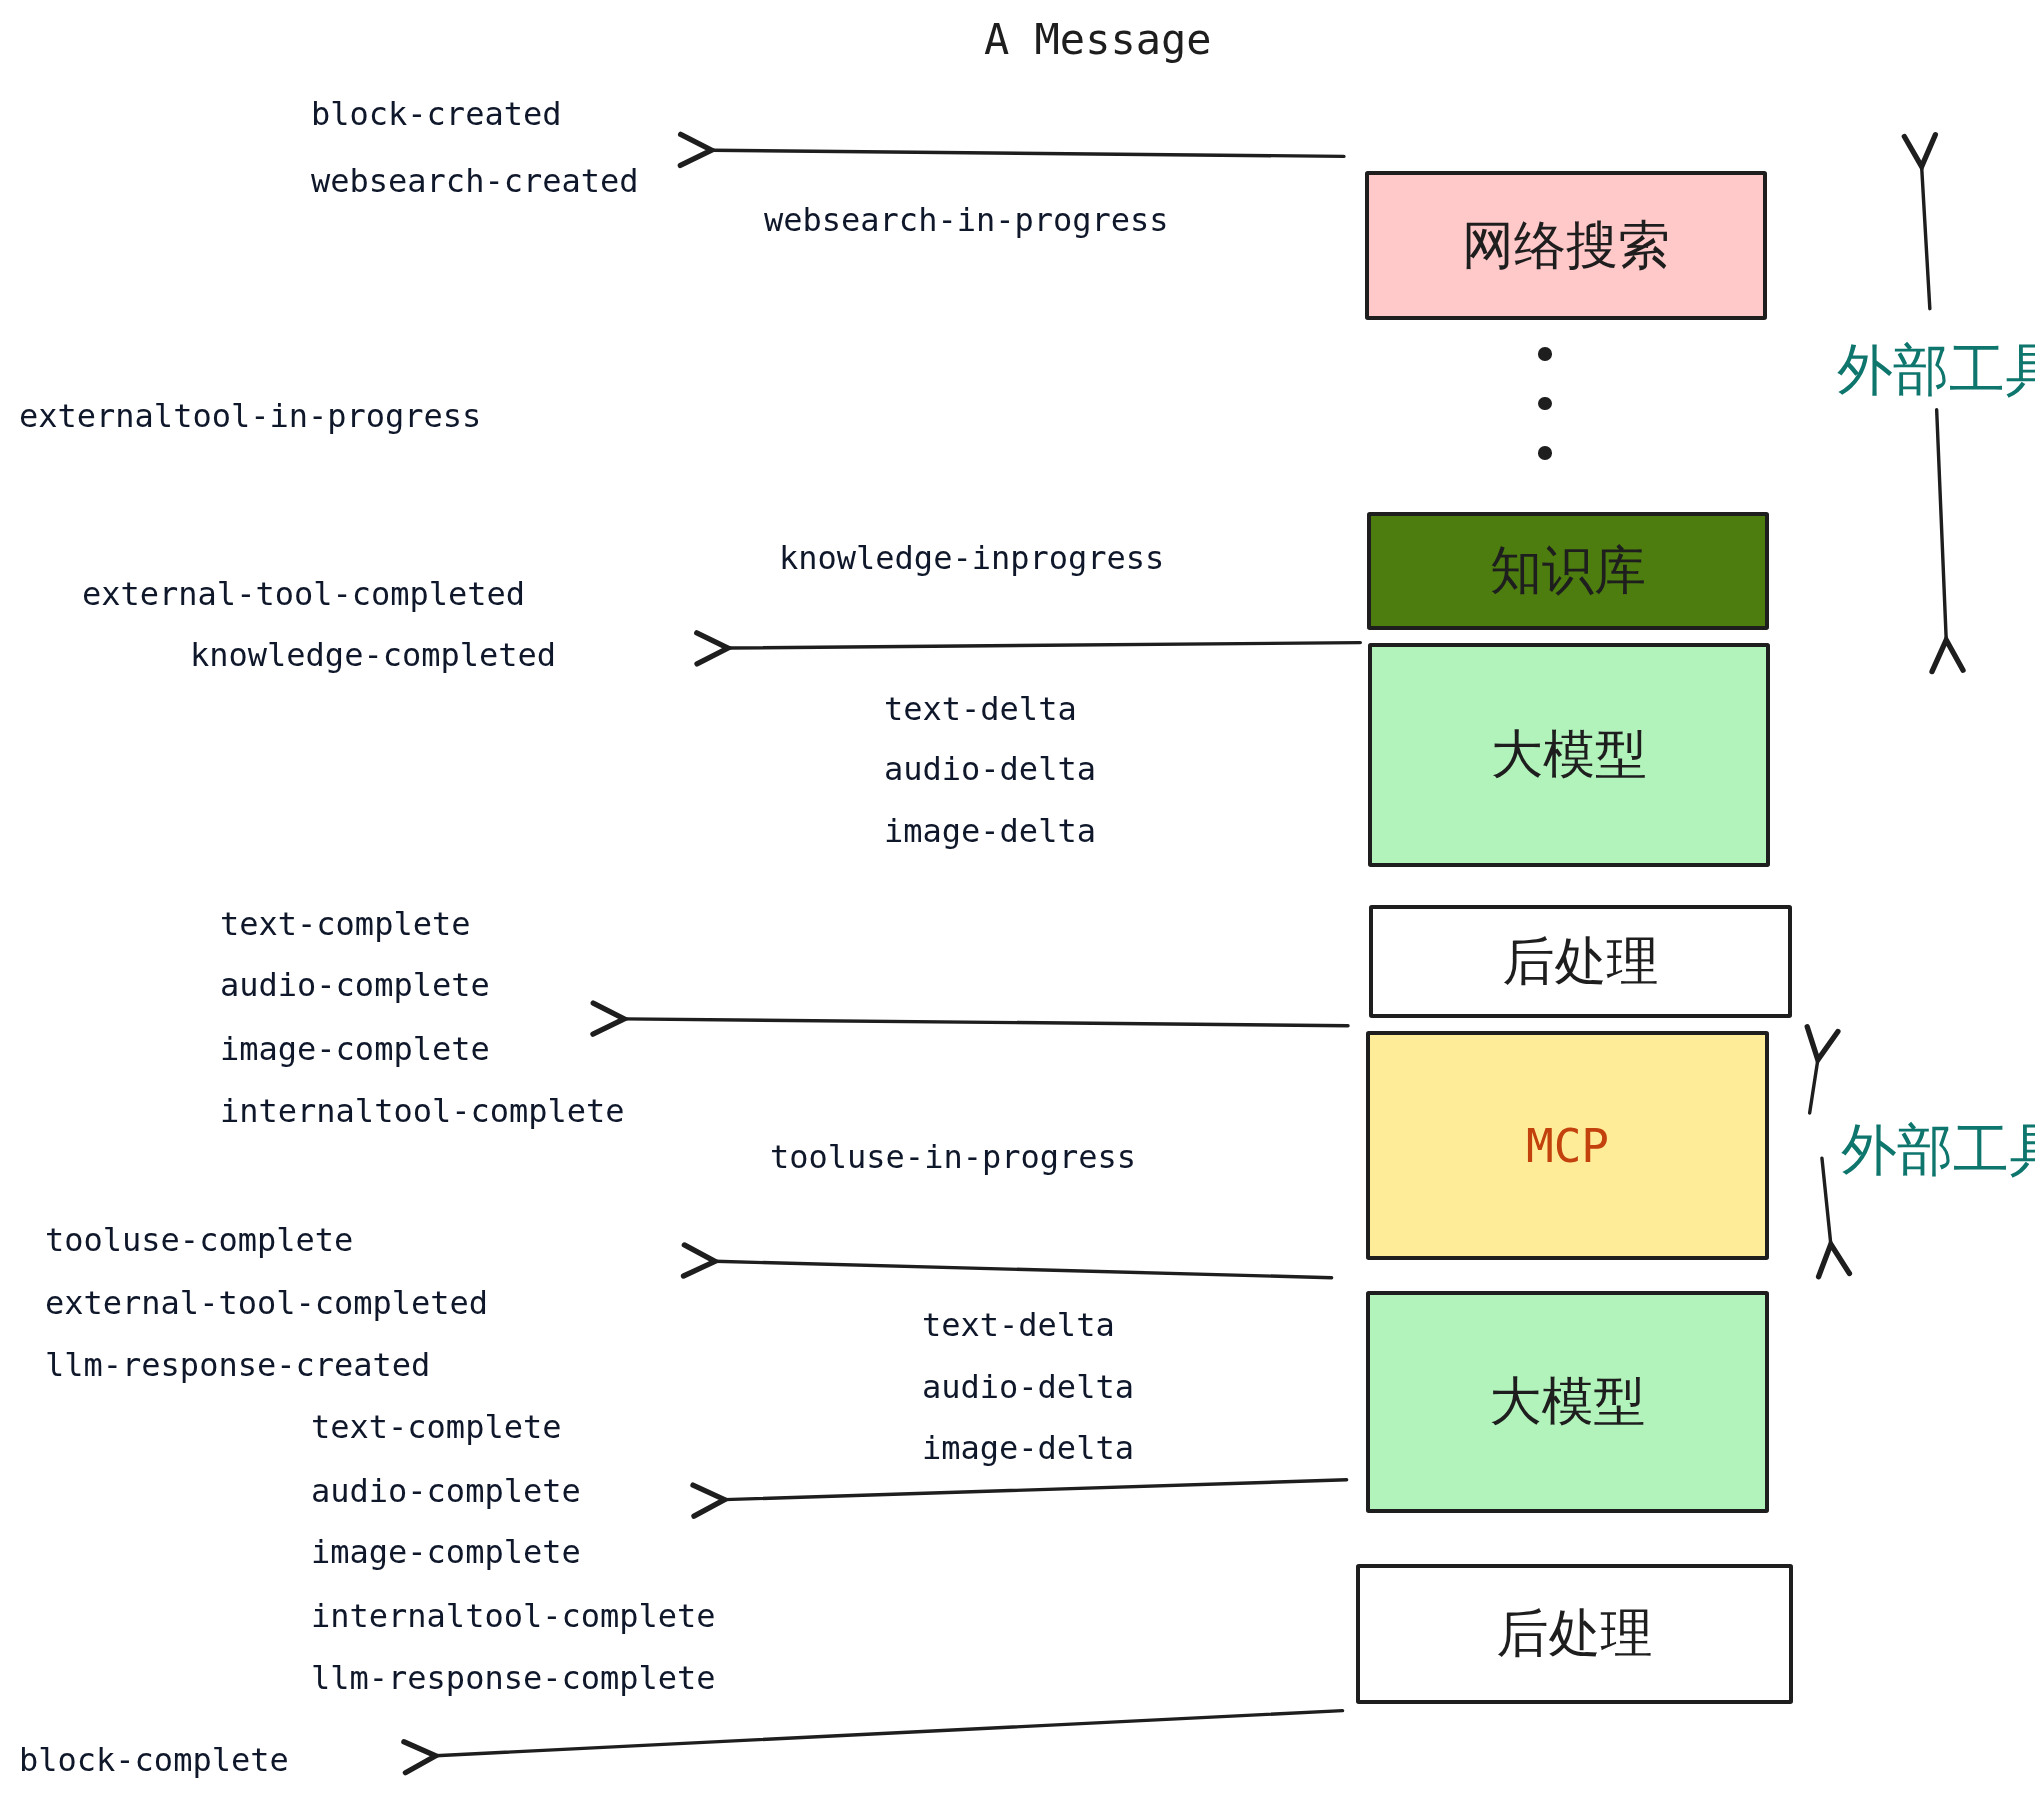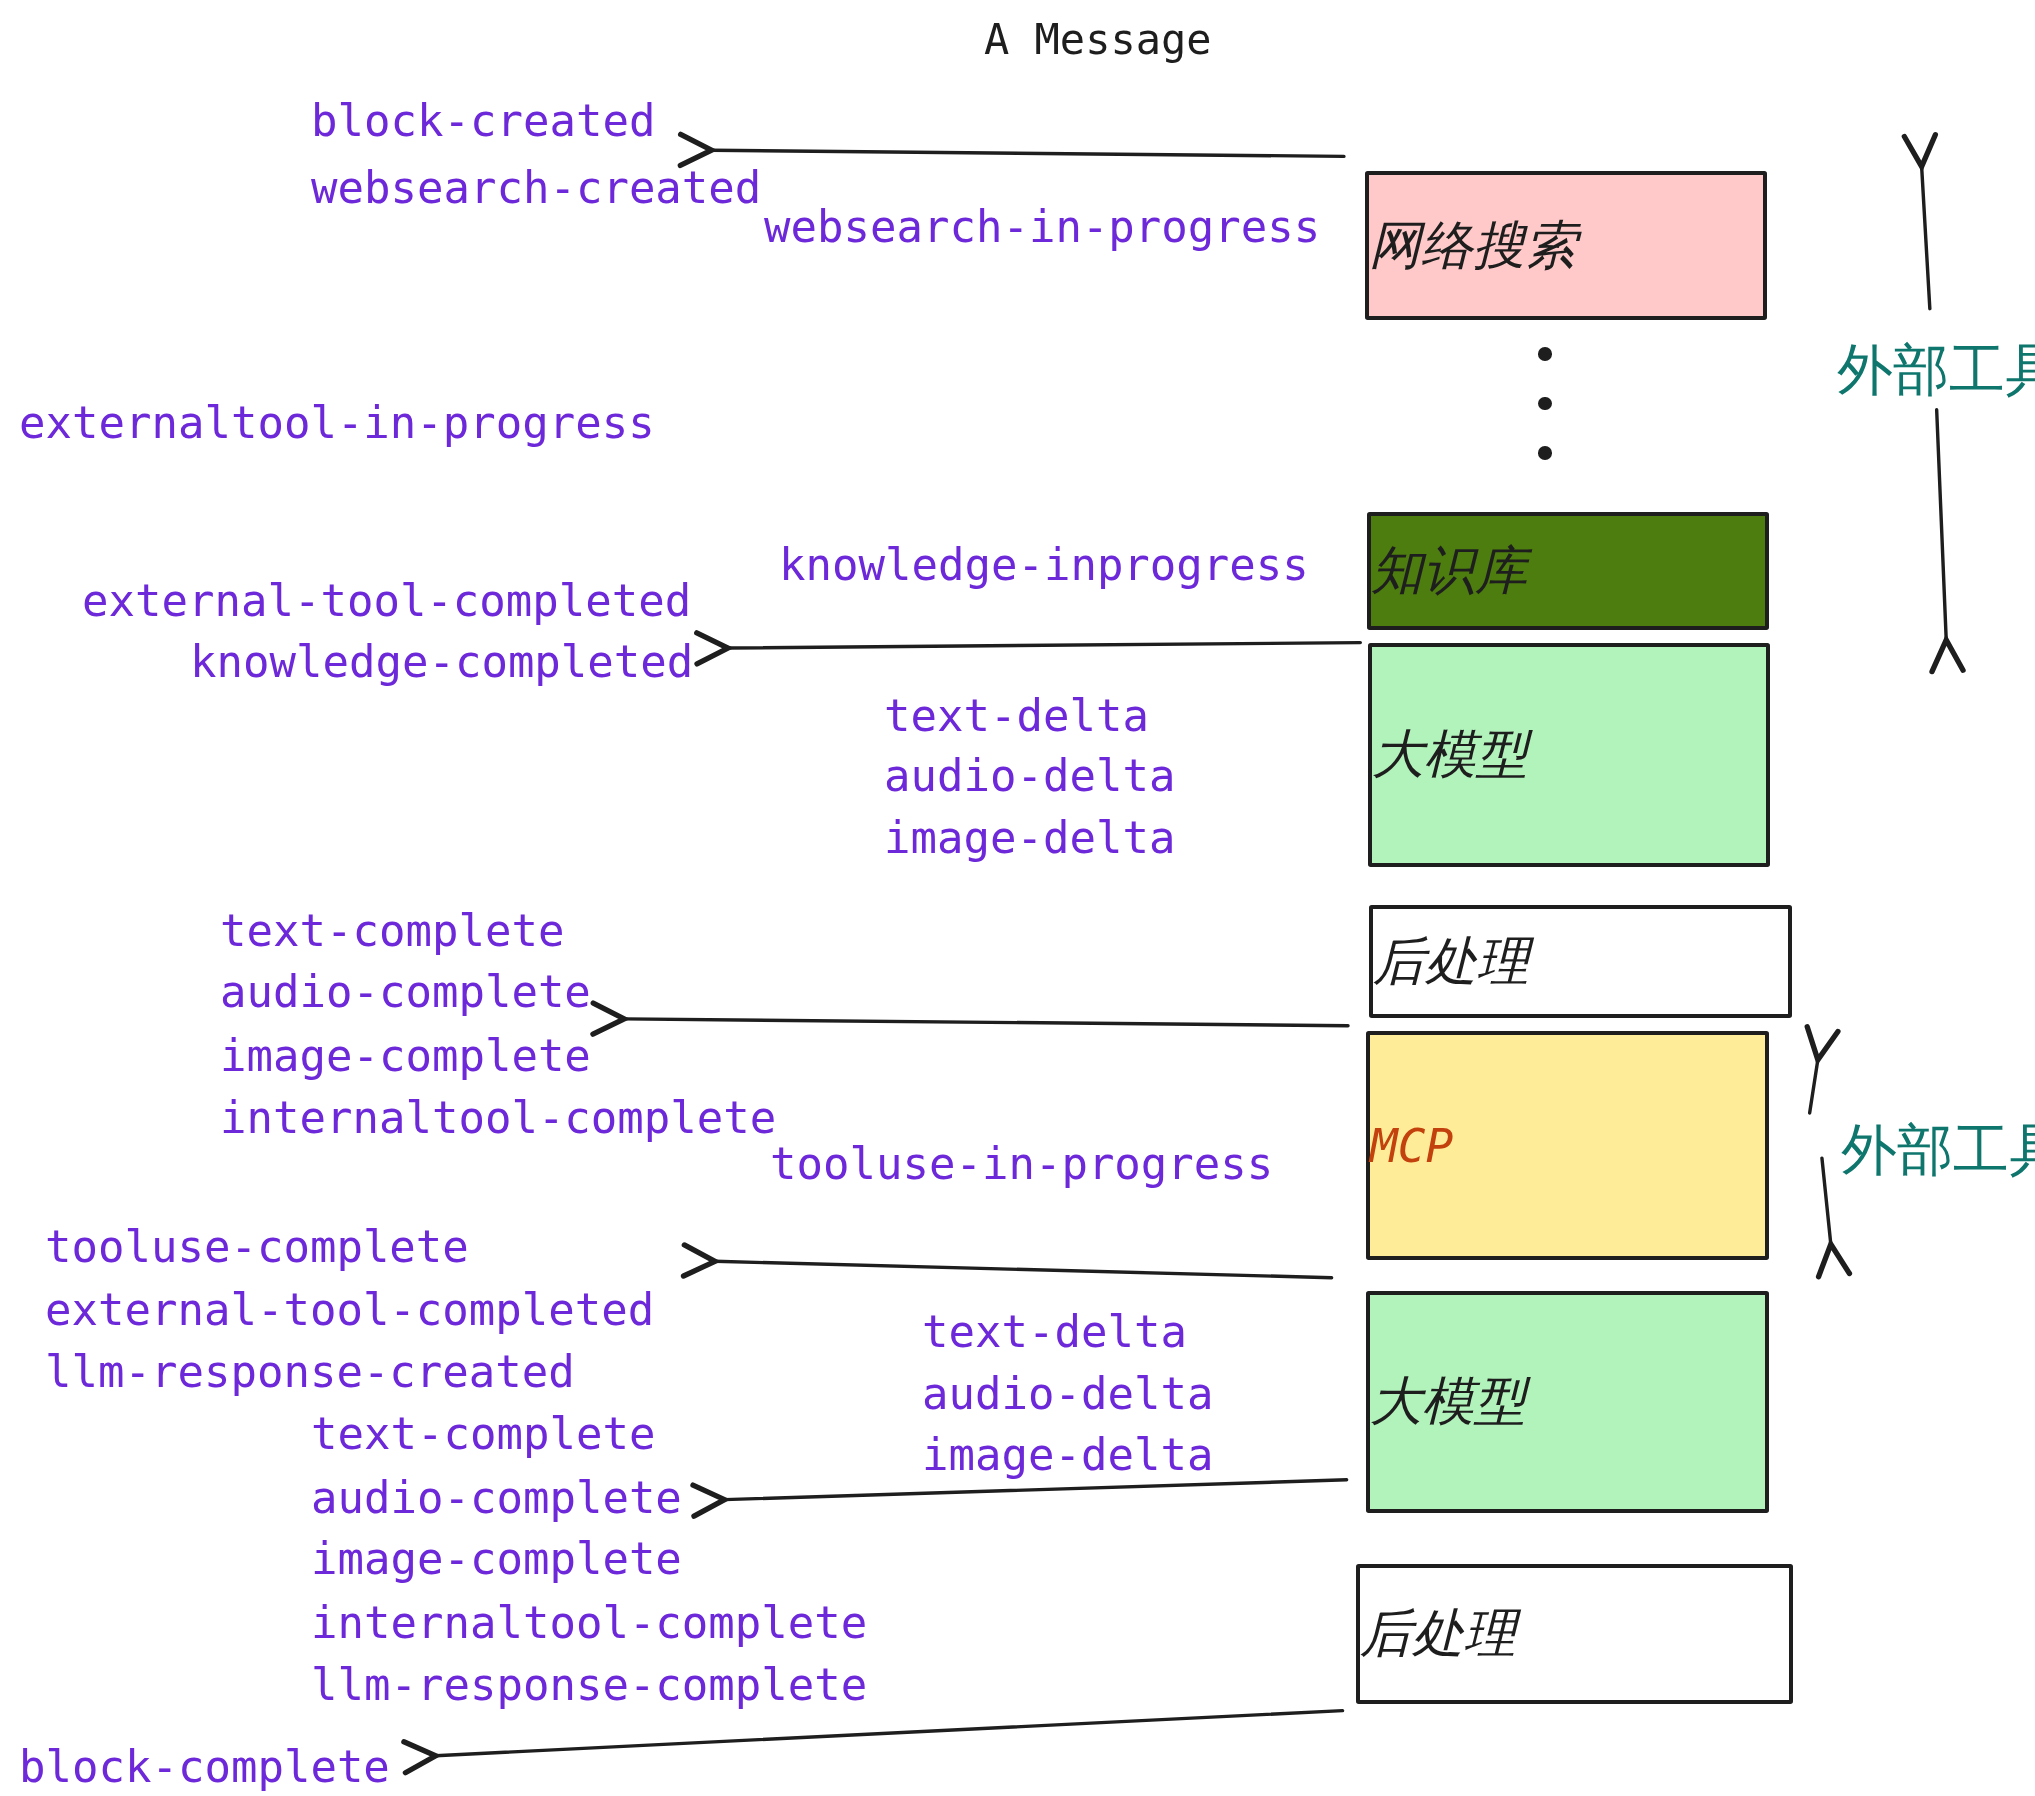--- a/index.html
+++ b/index.html
@@ -1,21 +1,21 @@
 <!DOCTYPE html>
 <html style="font-size:11px"><head>
 <meta charset="utf-8">
 <style>
   html,body{margin:0;padding:0;background:#ffffff;}
   .page{position:relative;width:2035px;height:1796px;background:#ffffff;overflow:hidden;
         font-family:"DejaVu Sans Mono", monospace;color:#1e1e1e;}
   .title{position:absolute;left:984px;top:15px;font-size:42px;white-space:nowrap;}
-  .evt{position:absolute;font-size:44px;line-height:1.15;white-space:nowrap;color:#6d28d9;}
+  .evt{position:absolute;font-size:32px;line-height:1.15;white-space:nowrap;color:#0f172a;}
   .box{position:absolute;border:4.1px solid #1e1e1e;border-radius:2.7px;box-sizing:border-box;
-       display:flex;align-items:center;justify-content:flex-start;background:#fff;font-style:italic;}
+       display:flex;align-items:center;justify-content:center;background:#fff;}
   .cjk{font-family:"DejaVu Sans", sans-serif;font-size:52px;white-space:nowrap;color:#1e1e1e;}
   .mcp-label{font-family:"DejaVu Sans Mono", monospace;font-size:46px;white-space:nowrap;color:#c2410c;}
   .side-label{position:absolute;font-family:"DejaVu Sans", sans-serif;font-size:56px;white-space:nowrap;color:#0f766e;}
   .dots{position:absolute;left:1538px;top:347px;display:flex;flex-direction:column;gap:36px;}
   .dot{width:13.7px;height:13.7px;border-radius:50%;background:#1e1e1e;}
   svg.arrows{position:absolute;left:0;top:0;pointer-events:none;}
   svg.arrows line{stroke:#1e1e1e;stroke-width:5;stroke-linecap:round;}
 </style>
 </head>
 <body>

